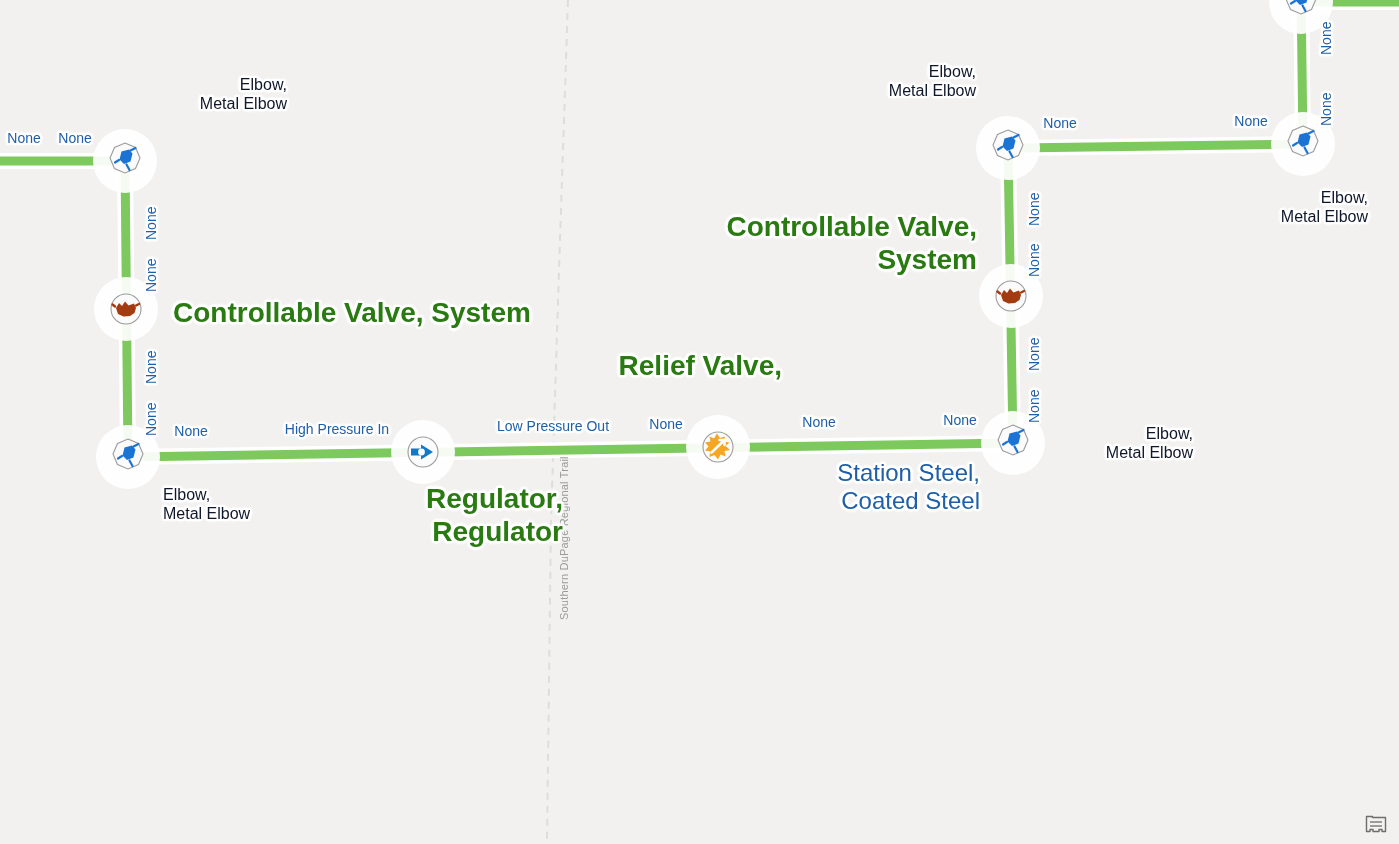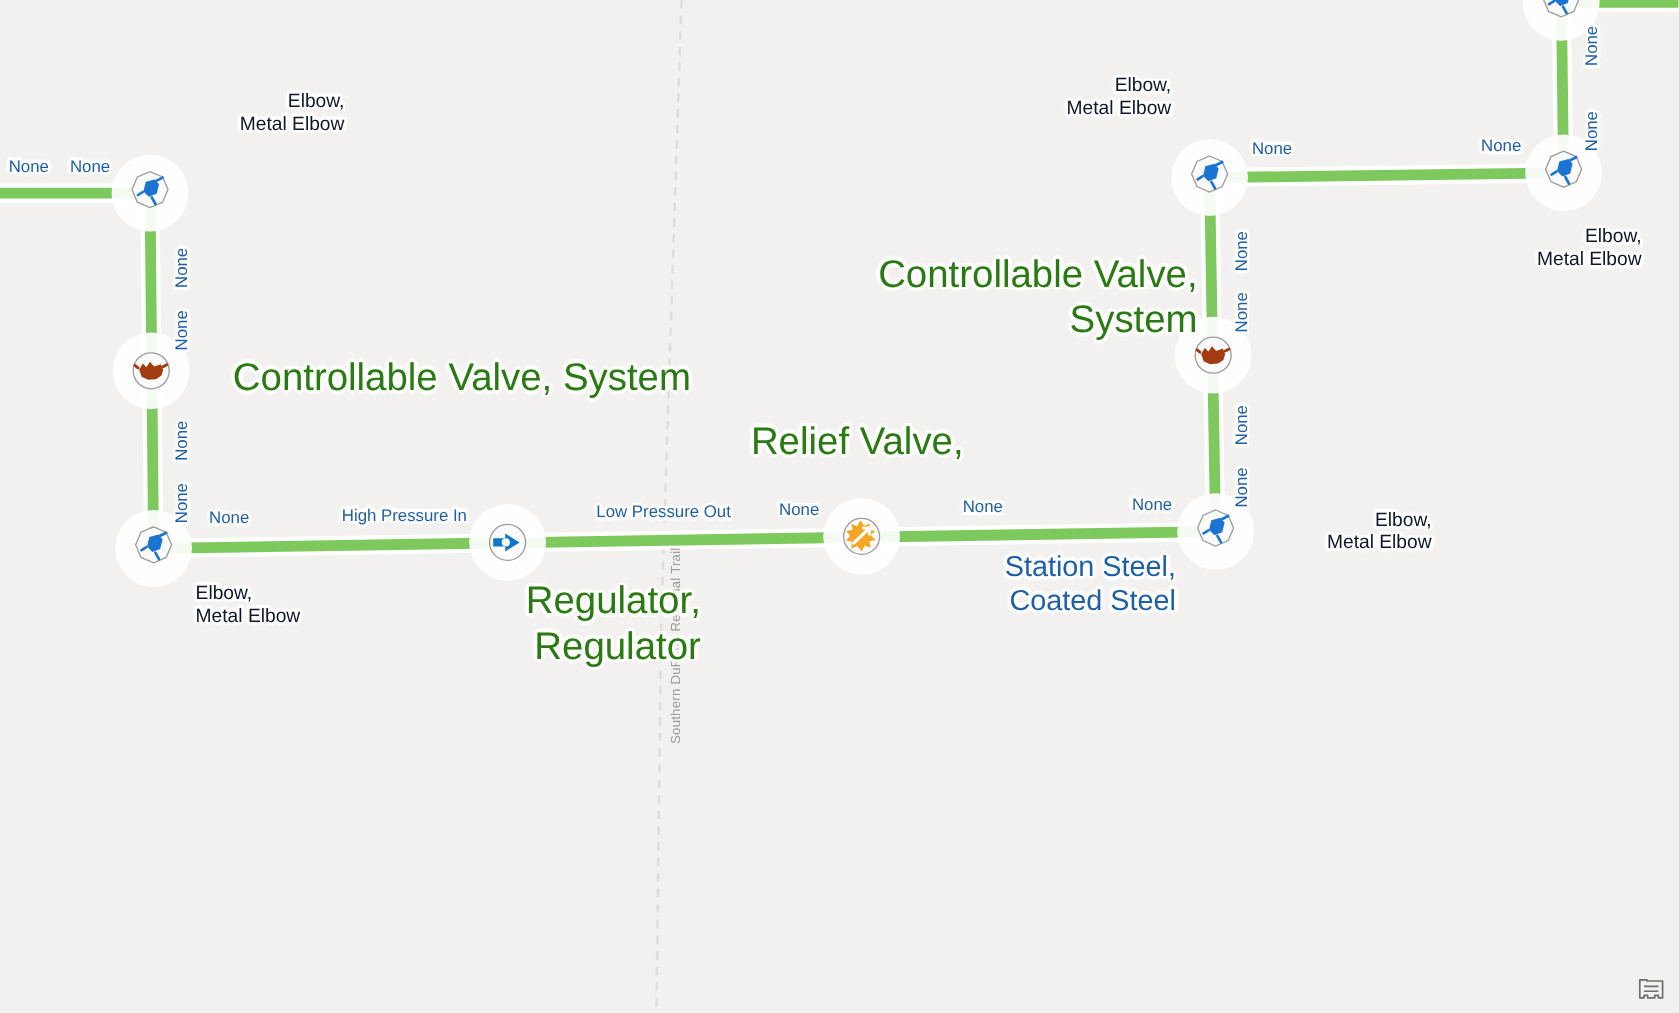--- a/index.html
+++ b/index.html
@@ -39,24 +39,23 @@
       -3px  0px 2px #fff, 3px 0px 2px #fff,
        0px -3px 2px #fff, 0px 3px 2px #fff,
        0 0 4px #fff, 0 0 6px #fff;
   }
   .lbl-small {
     font-size: 14px;
     color: #1f5fa8;
     font-weight: 400;
   }
   .lbl-asset-green {
-    font-size: 32px;
+    font-size: 28px;
     color: #2a7a12;
-    font-weight: 400;
-    padding-left: 21px;
+    font-weight: 700;
   }
   .lbl-asset-olive {
     font-size: 16px;
     color: #0f172a;
     font-weight: 400;
   }
   .lbl-asset-blue {
     font-size: 24px;
     color: #1f5fa8;
     font-weight: 400;

